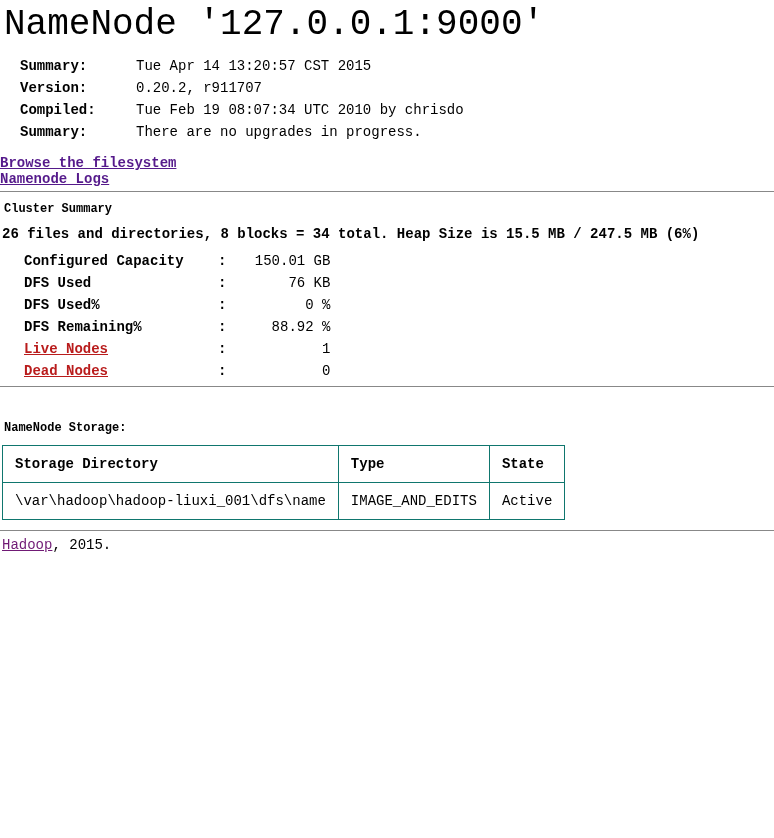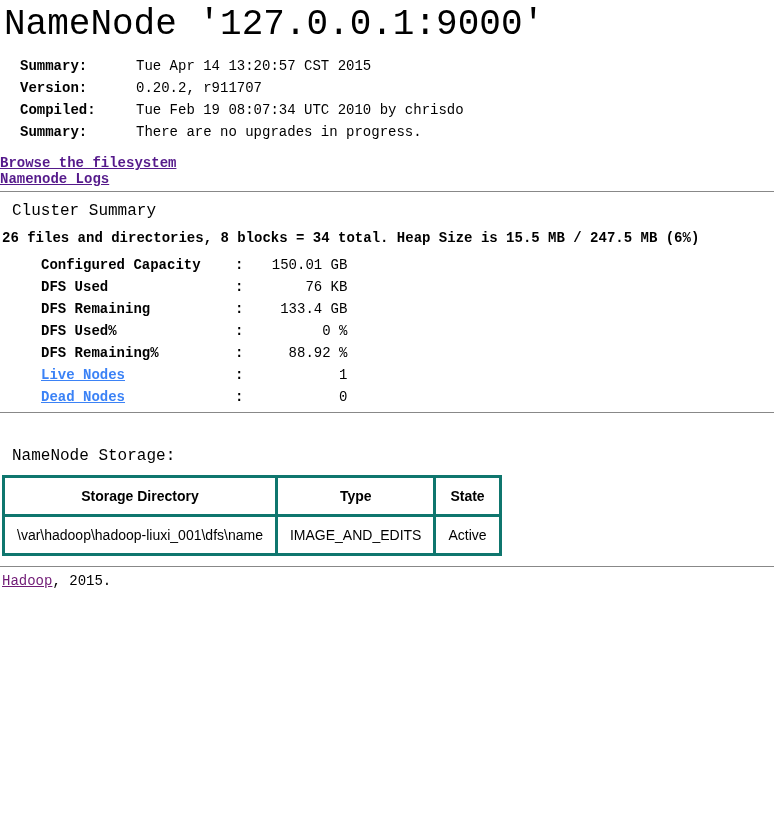--- a/index.html
+++ b/index.html
@@ -11,23 +11,23 @@
       background: #fff;
     }
     h1 {
       font-family: "Courier New", Courier, monospace;
       font-size: 36px;
       font-weight: normal;
       margin: 4px 0 10px 4px;
     }
     h3 {
       font-family: "Courier New", Courier, monospace;
-      font-size: 16px;
-      font-weight: normal;
-      margin: 10px 0 10px 12px;
+      font-size: 12px;
+      font-weight: bold;
+      margin: 10px 0 10px 4px;
     }
     .info-table {
       margin-left: 20px;
       border-collapse: collapse;
     }
     .info-table td {
       padding: 3px 6px 3px 0;
       font-family: "Courier New", Courier, monospace;
       vertical-align: top;
     }
@@ -51,52 +51,52 @@
     hr {
       border: none;
       border-top: 1px solid #888;
       margin: 4px 0;
     }
     .summary-text {
       font-weight: bold;
       margin: 4px 0 8px 2px;
     }
     .cluster-table {
-      margin-left: 37px;
+      margin-left: 20px;
       border-collapse: collapse;
     }
     .cluster-table td {
       padding: 3px 4px;
       font-family: "Courier New", Courier, monospace;
     }
     .cluster-table td.c-label {
       font-weight: bold;
       min-width: 180px;
     }
     .cluster-table td.c-colon {
       font-weight: bold;
       padding-left: 10px;
       padding-right: 10px;
     }
     .cluster-table td.c-value {
       text-align: right;
       min-width: 90px;
     }
     .cluster-table a {
-      color: #3b82f6;
+      color: #b91c1c;
     }
     .storage-table {
       border-collapse: collapse;
       margin: 10px 0 10px 2px;
     }
     .storage-table th, .storage-table td {
-      border: 3px solid #0f766e;
+      border: 1px solid #0f766e;
       padding: 10px 12px;
-      font-family: Liberation Sans, sans-serif;
-      text-align: center;
+      font-family: Liberation Mono, monospace;
+      text-align: left;
     }
     .storage-table th {
       font-weight: bold;
     }
     .footer {
       margin: 6px 0 0 2px;
       font-family: "Courier New", Courier, monospace;
     }
     .spacer {
       height: 20px;
@@ -143,25 +143,20 @@
   <tbody>
       <tr>
     <td class="c-label">Configured Capacity</td>
     <td class="c-colon">:</td>
     <td class="c-value">150.01 GB</td>
   </tr>
   <tr>
     <td class="c-label">DFS Used</td>
     <td class="c-colon">:</td>
     <td class="c-value">76 KB</td>
-  </tr>
-  <tr>
-    <td class="c-label">DFS Remaining</td>
-    <td class="c-colon">:</td>
-    <td class="c-value">133.4 GB</td>
   </tr>
   <tr>
     <td class="c-label">DFS Used%</td>
     <td class="c-colon">:</td>
     <td class="c-value">0 %</td>
   </tr>
   <tr>
     <td class="c-label">DFS Remaining%</td>
     <td class="c-colon">:</td>
     <td class="c-value">88.92 %</td>

